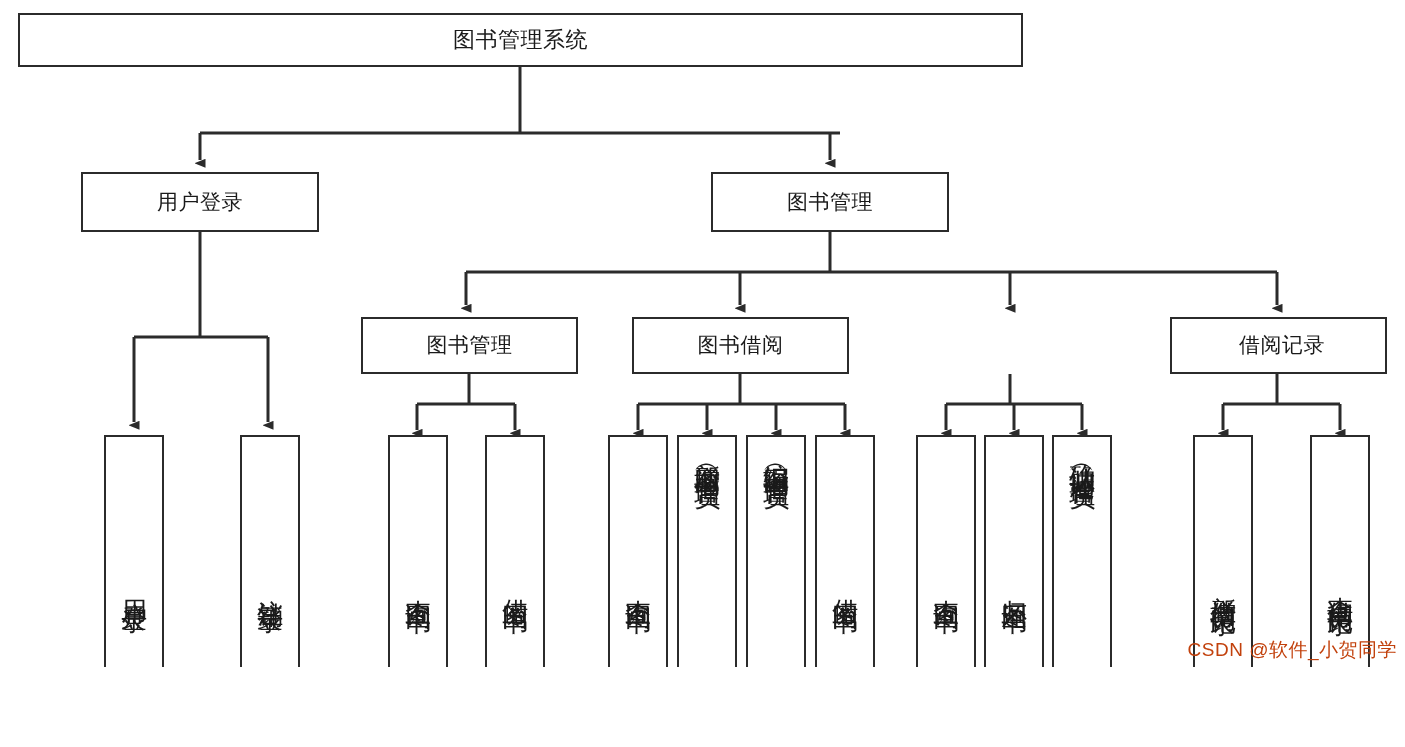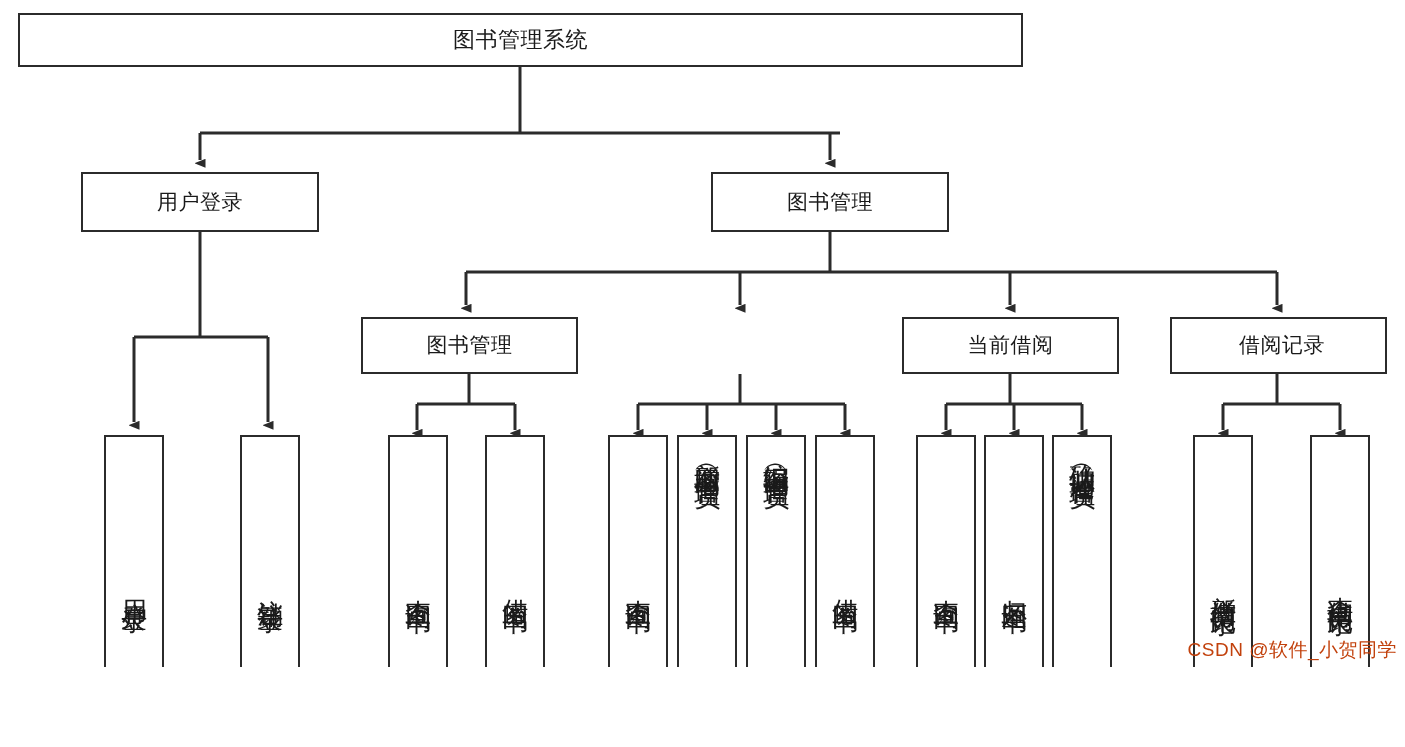--- a/index.html
+++ b/index.html
@@ -144,24 +144,24 @@
   </div>
 
   <div class="node horiz" style="left:711px; top:172px; width:238px; height:60px;">
     <span class="node-label">图书管理</span>
   </div>
 
   <div class="node horiz" style="left:361px; top:317px; width:217px; height:57px;">
     <span class="node-label">图书管理</span>
   </div>
 
-
-  <div class="node horiz" style="left:902px; top:317px; width:217px; height:57px;">
-    <span class="node-label">当前借阅</span>
-  </div>
+  <div class="node horiz" style="left:632px; top:317px; width:217px; height:57px;">
+    <span class="node-label">图书借阅</span>
+  </div>
+
 
   <div class="node horiz" style="left:1170px; top:317px; width:217px; height:57px;padding-left:7px;">
     <span class="node-label">借阅记录</span>
   </div>
 
   <div class="node vert short" style="left:104px; top:435px; width:60px; height:300px;">
     <span class="node-label">用户登录</span>
   </div>
   <div class="node vert short" style="left:240px; top:435px; width:60px; height:300px;">
     <span class="node-label">注销登录</span>

